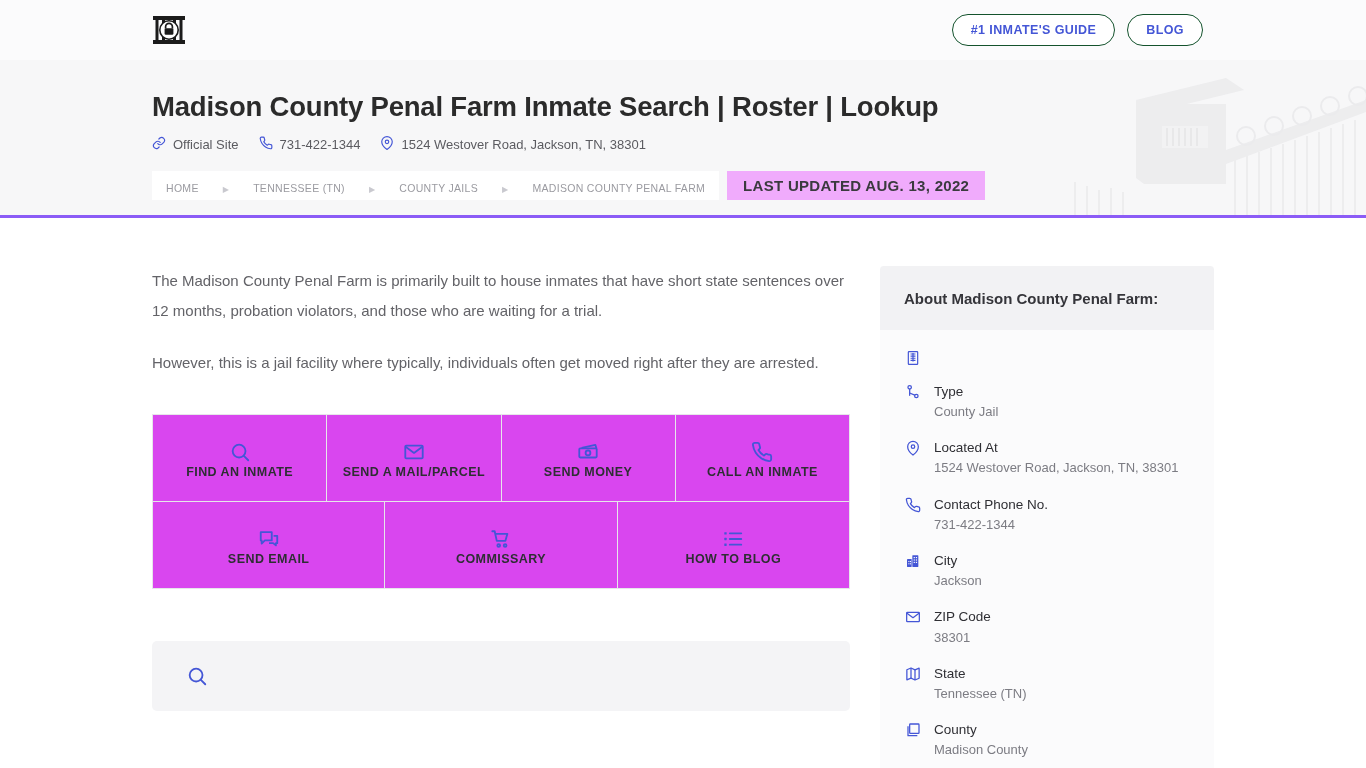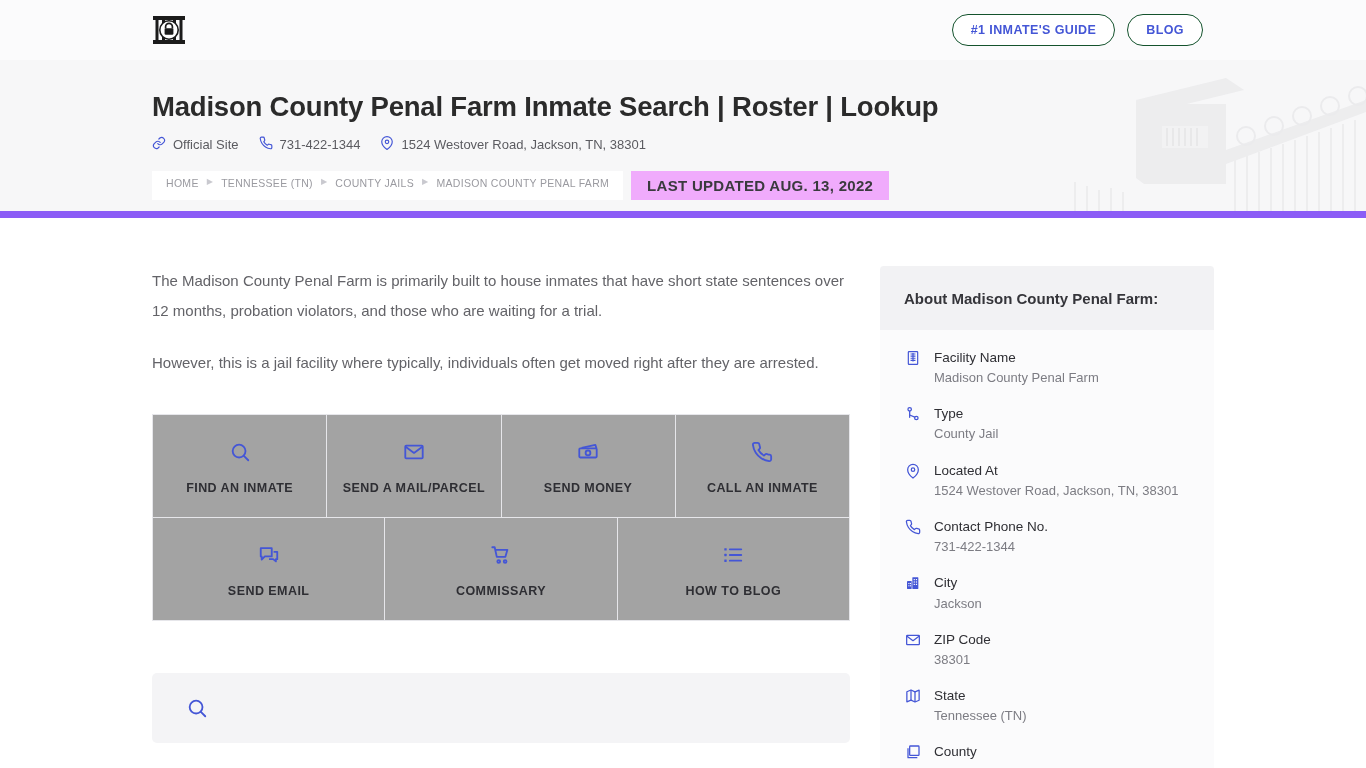--- a/index.html
+++ b/index.html
@@ -56,21 +56,21 @@
     background: #ffffff;
     cursor: pointer;
     white-space: nowrap;
     font-family: "Liberation Sans", sans-serif;
   }
 
   
   .hero {
     position: relative;
     background: #f7f7f8;
-    border-bottom: 7px solid #8b5cf6;
+    border-bottom: 3px solid #8b5cf6;
     padding: 30px 0 34px 152px;
     overflow: hidden;
     height: 158px;
   }
   .hero-art {
     position: absolute;
     right: 0;
     top: 0;
     width: 300px;
     height: 158px;
@@ -108,22 +108,22 @@
   .breadcrumb-row {
     display: flex;
     align-items: stretch;
     margin-top: 18px;
     position: relative;
     z-index: 2;
   }
   .breadcrumb {
     background: #ffffff;
     display: flex;
-    align-items: flex-start;
-    gap: 8px;
+    align-items: flex-end;
+    gap: 24px;
     padding: 6px 14px;
     font-size: 10.5px;
     letter-spacing: 0.3px;
     color: #9a9aa0;
   }
   .crumb { text-decoration: none; color: #9a9aa0; white-space: nowrap; }
   .crumb-sep { color: #c9c9cf; font-size: 8px; }
   .updated-badge {
     background: #f0abfc;
     margin-left: 8px;
@@ -166,23 +166,23 @@
   }
   .action-row { display: flex; width: 100%; }
   .action-tile {
     border-right: 1px solid #e6e6ea;
     border-bottom: 1px solid #e6e6ea;
     padding: 26px 10px 22px;
     display: flex;
     flex-direction: column;
     align-items: center;
     justify-content: center;
-    gap: 18px;
+    gap: 2px;
     cursor: pointer;
-    background: #a3a3a3;
+    background: #d946ef;
     text-decoration: none;
   }
   .action-row-4 .action-tile { width: 25%; }
   .action-row-3 .action-tile { width: 33.3333%; }
   .action-label {
     font-size: 12.5px;
     font-weight: bold;
     letter-spacing: 0.45px;
     color: #2e2e33;
     text-align: center;
@@ -466,24 +466,20 @@
           <span class="about-row-icon">
             <svg width="16" height="16" viewBox="0 0 24 24" fill="none" stroke="currentColor" stroke-width="1.8">
               <rect x="5" y="2.5" width="14" height="19" rx="1"></rect>
               <line x1="8.3" y1="6" x2="15.7" y2="6"></line>
                 <line x1="8.3" y1="9.2" x2="15.7" y2="9.2"></line>
               <line x1="8.3" y1="12.4" x2="15.7" y2="12.4"></line>
                 <line x1="8.3" y1="15.6" x2="15.7" y2="15.6"></line>
               <line x1="12" y1="4.5" x2="12" y2="17.2"></line>
             </svg>
           </span>
-          <span class="about-row-text">
-            <span class="about-label">Facility Name</span><br>
-            <span class="about-value">Madison County Penal Farm</span>
-          </span>
         </div>
 
         <div class="about-row">
           <span class="about-row-icon">
             <svg width="16" height="16" viewBox="0 0 24 24" fill="none" stroke="currentColor" stroke-width="1.9" stroke-linecap="round">
               <circle cx="7" cy="5" r="2.6"></circle>
                 <circle cx="17" cy="18" r="2.6"></circle>
               <path d="M7 7.6v9.4"></path>
                 <path d="M7 13.5 14.6 16.6"></path>
             </svg>

